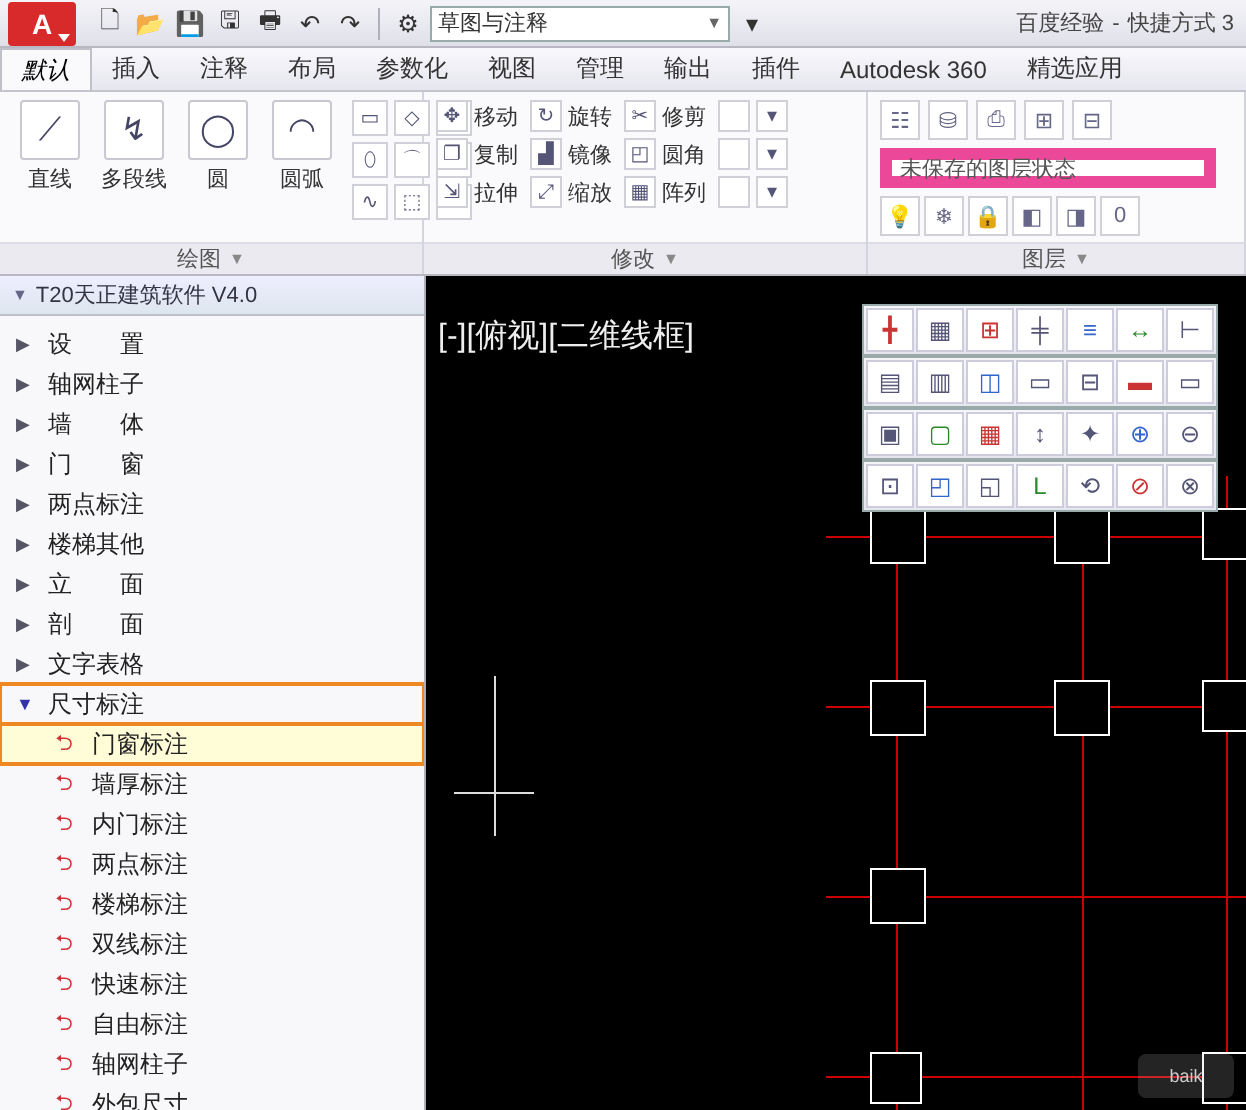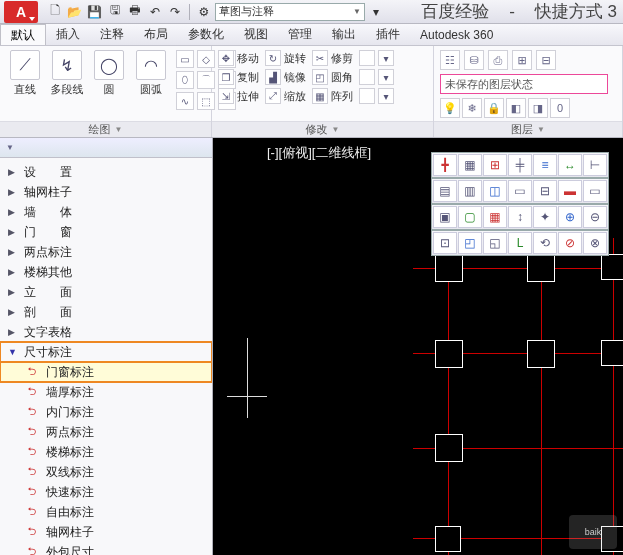--- a/index.html
+++ b/index.html
@@ -6,68 +6,68 @@
 body { width: 623px; height: 555px; background: #e8e8ec; overflow: hidden; font-size: 12px; }
 
 .titlebar { height: 24px; background: linear-gradient(#f4f4f8,#e0e0ea); border-bottom:1px solid #b8b8c2; display:flex; align-items:center; }
 .app-logo { width:34px; height:22px; background:#d82a2a; margin:1px 4px; border-radius:2px; position:relative; display:flex; align-items:center; justify-content:center; color:#fff; font-weight:bold; font-size:14px; }
 .app-logo::after { content:""; position:absolute; right:3px; bottom:2px; border-left:3px solid transparent; border-right:3px solid transparent; border-top:4px solid #fff; }
 .qat { display:flex; gap:2px; align-items:center; margin-left:4px; }
 .qat-btn { width:18px; height:18px; display:flex; align-items:center; justify-content:center; cursor:pointer; color:#333; }
 .qat-sep { width:1px; height:16px; background:#b0b0ba; margin:0 3px; }
 .qat-drop { width:150px; height:18px; background:#fff; border:1px solid #9aa; display:flex; align-items:center; padding:0 3px; font-size:11px; color:#333; }
 .qat-drop .dd { margin-left:auto; font-size:8px; color:#666; }
-.title-right { margin-left:auto; display:flex; align-items:center; gap:20px; padding-right:6px; font-size:17px; color:#444; }
+.title-right { margin-left:auto; display:flex; align-items:center; gap:4px; padding-right:6px; font-size:11px; color:#444; }
 
 .menubar { height:22px; background:linear-gradient(#f8f8fc,#e6e6ee); display:flex; align-items:stretch; border-bottom:1px solid #c4c4ce; }
 .menu-item { padding:0 10px; display:flex; align-items:center; font-size:12px; color:#333; cursor:pointer; }
-.menu-item.active { background:#fafafc; border:1px solid #c0c0c8; border-bottom:none; color:#000; }
+.menu-item.active { background:#fafafc; border:1px solid #c0c0c8; border-bottom:none; color:#000;font-style:italic; }
 
 .ribbon { height:92px; background:#fafafc; border-bottom:1px solid #b8b8c2; display:flex; }
 .rgroup { border-right:1px solid #d4d4de; display:flex; flex-direction:column; }
 .rg-body { flex:1; display:flex; align-items:flex-start; padding:4px 6px 0 6px; gap:6px; }
 .rg-title { height:16px; background:#eaeaf0; text-align:center; font-size:11px; color:#555; display:flex; align-items:center; justify-content:center; gap:4px; border-top:1px solid #dcdce4; }
 .rg-title .dd { font-size:8px; color:#888; }
 .big-tool { width:38px; display:flex; flex-direction:column; align-items:center; gap:2px; cursor:pointer; }
 .big-tool .ico { width:30px; height:30px; border:1px solid #c8c8d2; background:#fff; border-radius:2px; display:flex; align-items:center; justify-content:center; color:#446; font-size:16px; }
 .big-tool .lbl { font-size:11px; color:#333;text-align:center; }
 .mini-grid { display:grid; grid-template-columns:repeat(3,18px); gap:3px; }
 .mini-btn { width:18px; height:18px; border:1px solid #d0d0d8; background:#fff; cursor:pointer; display:flex; align-items:center; justify-content:center; font-size:10px; color:#557; }
 .mod-rows { display:flex; flex-direction:column; gap:3px; }
 .mod-row { display:flex; gap:6px; align-items:center; }
 .mod-item { display:flex; align-items:center; gap:3px; cursor:pointer; font-size:11px; color:#333; }
 .mod-item .mi { width:16px; height:16px; border:1px solid #d0d0d8; background:#fff; display:flex; align-items:center; justify-content:center; font-size:10px; color:#557; }
-.layer-input { width:168px; height:20px; background:#fff; border:1px solid #ec4899; font-size:11px; color:#555; padding:0 4px; display:flex; align-items:center; }
+.layer-input { width:168px; height:20px; background:#fff; border:6px solid #ec4899; font-size:11px; color:#555; padding:0 4px; display:flex; align-items:center; }
 .layer-icons { display:flex; gap:2px; }
 .li-btn { width:20px; height:20px; border:1px solid #d0d0d8; background:#fff; cursor:pointer; display:flex; align-items:center; justify-content:center; font-size:11px; color:#668; }
 
 .main { display:flex; height:417px; }
 .sidebar { width:213px; background:#f8f8fa; border-right:1px solid #b0b0ba; display:flex; flex-direction:column; }
 .sb-title { height:20px; background:linear-gradient(#eef,#dde6ee); border-bottom:1px solid #c0c0ca; display:flex; align-items:center; padding:0 6px; font-size:11px; color:#334; }
 .sb-title .dd { margin-right:4px; font-size:8px; color:#668; }
 .tree { flex:1; overflow:auto; padding:4px 0; }
 .tree-item { height:20px; display:flex; align-items:center; padding-left:8px; gap:6px; cursor:pointer; font-size:12px; color:#222; }
 .tree-item .arrow { width:10px; font-size:9px; color:#556; }
 .tree-item .ticon { width:16px; height:14px; display:flex; align-items:center; justify-content:center; font-size:11px; color:#c33; }
 .tree-item.expanded .arrow { color:#33a; }
 .tree-item.hl { outline:2px solid #e82; outline-offset:-1px; }
 .tree-item.sel { background:#fffcd8; }
 .subtree .tree-item { padding-left:8px; }
 .subtree .tree-item .arrow { visibility:hidden; }
 
 .canvas-wrap { flex:1; position:relative; background:#000; overflow:hidden; }
-.view-label { position:absolute; top:6px; left:6px; color:#eee; font-size:13px;margin-left:48px; }
+.view-label { position:absolute; top:20px; left:6px; color:#eee; font-size:16px; }
 .cursor-v { position:absolute; left:34px; top:200px; width:1px; height:80px; background:#ddd; }
 .cursor-h { position:absolute; left:14px; top:258px; width:40px; height:1px; background:#ddd; }
 .grid { position:absolute; inset:0; }
 .gl { position:absolute; background:#c00; }
 .gl.h { height:1px; left:200px; right:0; }
 .gl.v { width:1px; top:100px; bottom:0; }
 .col-box { position:absolute; border:1px solid #fff; background:#000; }
-.wm { position:absolute; right:6px; bottom:6px; width:48px; height:34px; background:rgba(200,200,200,.18); border-radius:4px; display:flex; align-items:center; justify-content:center; color:#ccc; font-size:9px; }
+.wm { position:absolute; right:6px; bottom:6px; width:48px; height:22px; background:rgba(200,200,200,.18); border-radius:4px; display:flex; align-items:center; justify-content:center; color:#ccc; font-size:9px; }
 
 .float-tb { position:absolute; background:linear-gradient(#f6f6fa,#e6e6ee); border:1px solid #9aa; display:flex; gap:1px; padding:1px; }
 .ft-btn { width:24px; height:22px; background:#fff; border:1px solid #ccd; cursor:pointer; display:flex; align-items:center; justify-content:center; font-size:12px; color:#557; }
 .ft-btn.red { color:#c33; }
 .ft-btn.blue { color:#36c; }
 .ft-btn.green { color:#2a8a2a; }
 </style>
 </head>
 <body>
 
@@ -100,20 +100,21 @@
   <div class="menu-item active">默认</div>
   <div class="menu-item">插入</div>
   <div class="menu-item">注释</div>
   <div class="menu-item">布局</div>
   <div class="menu-item">参数化</div>
   <div class="menu-item">视图</div>
   <div class="menu-item">管理</div>
   <div class="menu-item">输出</div>
   <div class="menu-item">插件</div>
   <div class="menu-item">Autodesk 360</div>
+  <div class="menu-item">精选应用</div>
 </div>
 
 <div class="ribbon">
   <div class="rgroup" style="width:212px">
     <div class="rg-body">
       <div id="draw-tools" style="display:flex; gap:4px">
           <div class="big-tool">
             <div class="ico">⟋</div>
             <div class="lbl">直线</div>
           </div>
@@ -238,20 +239,21 @@
         <span>图层</span>
         <span class="dd">▼</span>
       </div>
   </div>
 </div>
 
 <div class="main">
   <div class="sidebar">
     <div class="sb-title">
       <span class="dd">▼</span>
+      <span>T20天正建筑软件  V4.0</span>
     </div>
     <div class="tree" id="tree">
         <div class="tree-item">
           <span class="arrow">▶</span>
           <span>设　　置</span>
         </div>
         <div class="tree-item">
           <span class="arrow">▶</span>
           <span>轴网柱子</span>
         </div>

